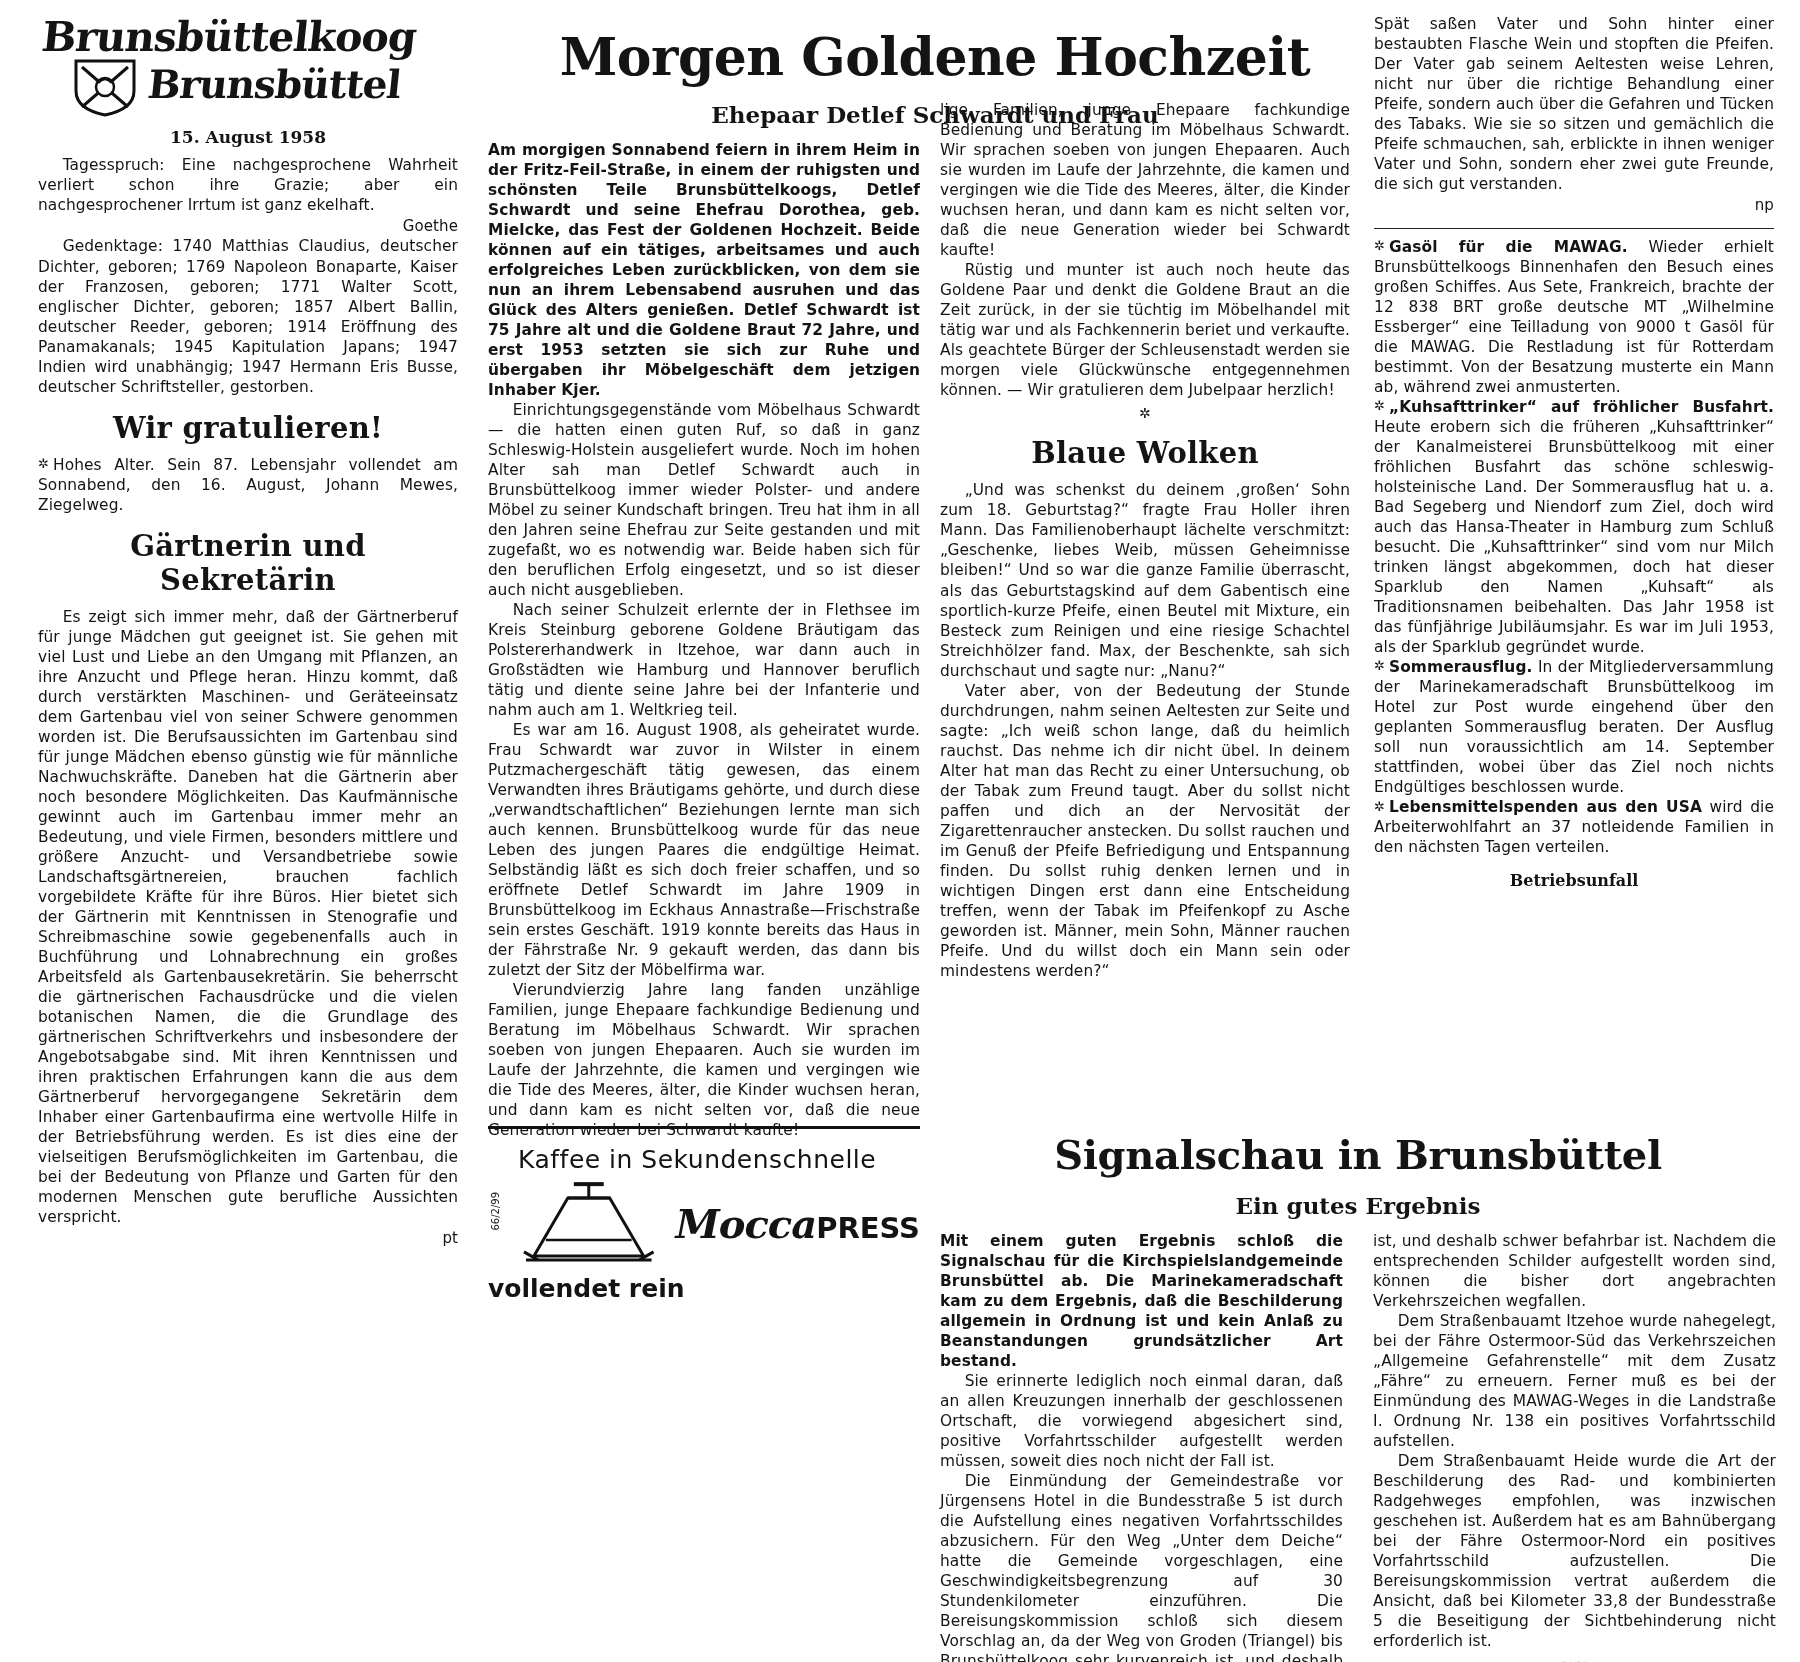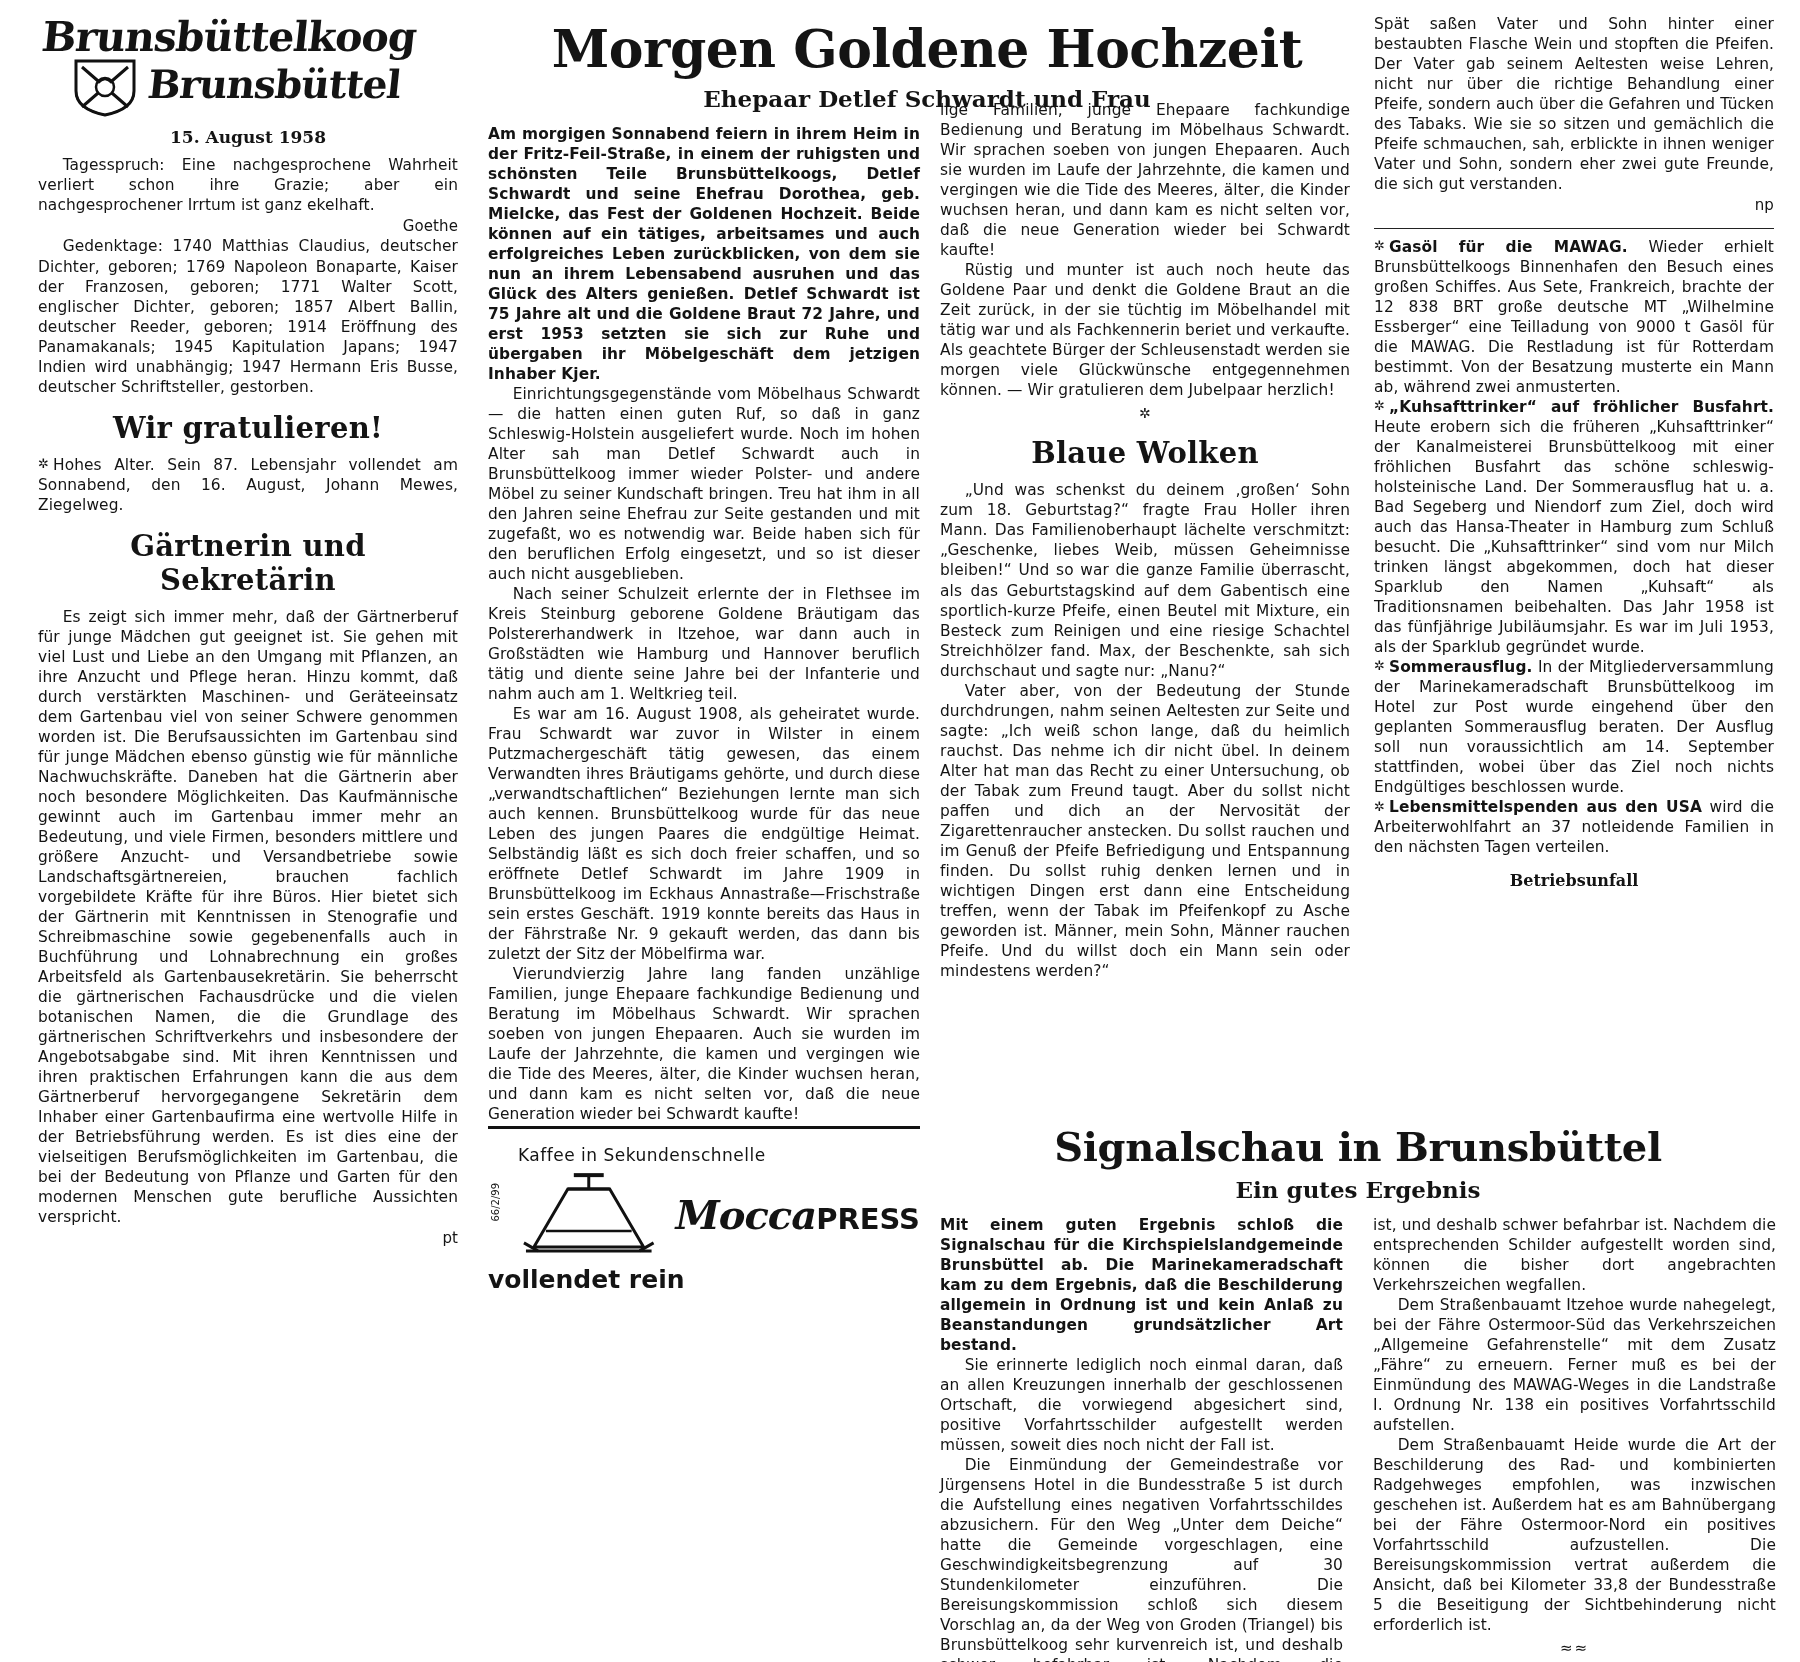--- a/index.html
+++ b/index.html
@@ -32,21 +32,21 @@
     letter-spacing: 0.1px;
   }
   .body-text p {
     margin: 0;
     text-indent: 1.6em;
   }
   .body-text p.noindent { text-indent: 0; }
   .bold-lead {
     font-weight: bold;
   }
-  h1, h2, h3, h4 { margin: 8px; }
+  h1, h2, h3, h4 { margin: 16px; }
   
   .col {
     position: absolute;
     box-sizing: border-box;
   }
   #col-1 { left: 38px; top: 18px; width: 420px; }
   #col-2 { left: 488px; top: 14px; width: 432px; }
   #col-3 { left: 940px; top: 100px; width: 410px; }
   #col-4 { left: 1374px; top: 14px; width: 400px; }
 
@@ -157,21 +157,21 @@
     box-sizing: border-box;
     padding-top: 6px;
   }
   .ad-top-rule {
     border-top: 3px solid #111;
     width: 100%;
     margin-bottom: 16px;
   }
   .ad-line1 {
     font-family: "DejaVu Sans", sans-serif;
-    font-size: 17px;
+    font-size: 25px;
     letter-spacing: 0.5px;
     margin-left: 30px;
   }
   .ad-brand {
     font-family: "DejaVu Serif", serif;
     font-style: italic;
     font-weight: bold;
     font-size: 40px;
     letter-spacing: -1px;
   }

